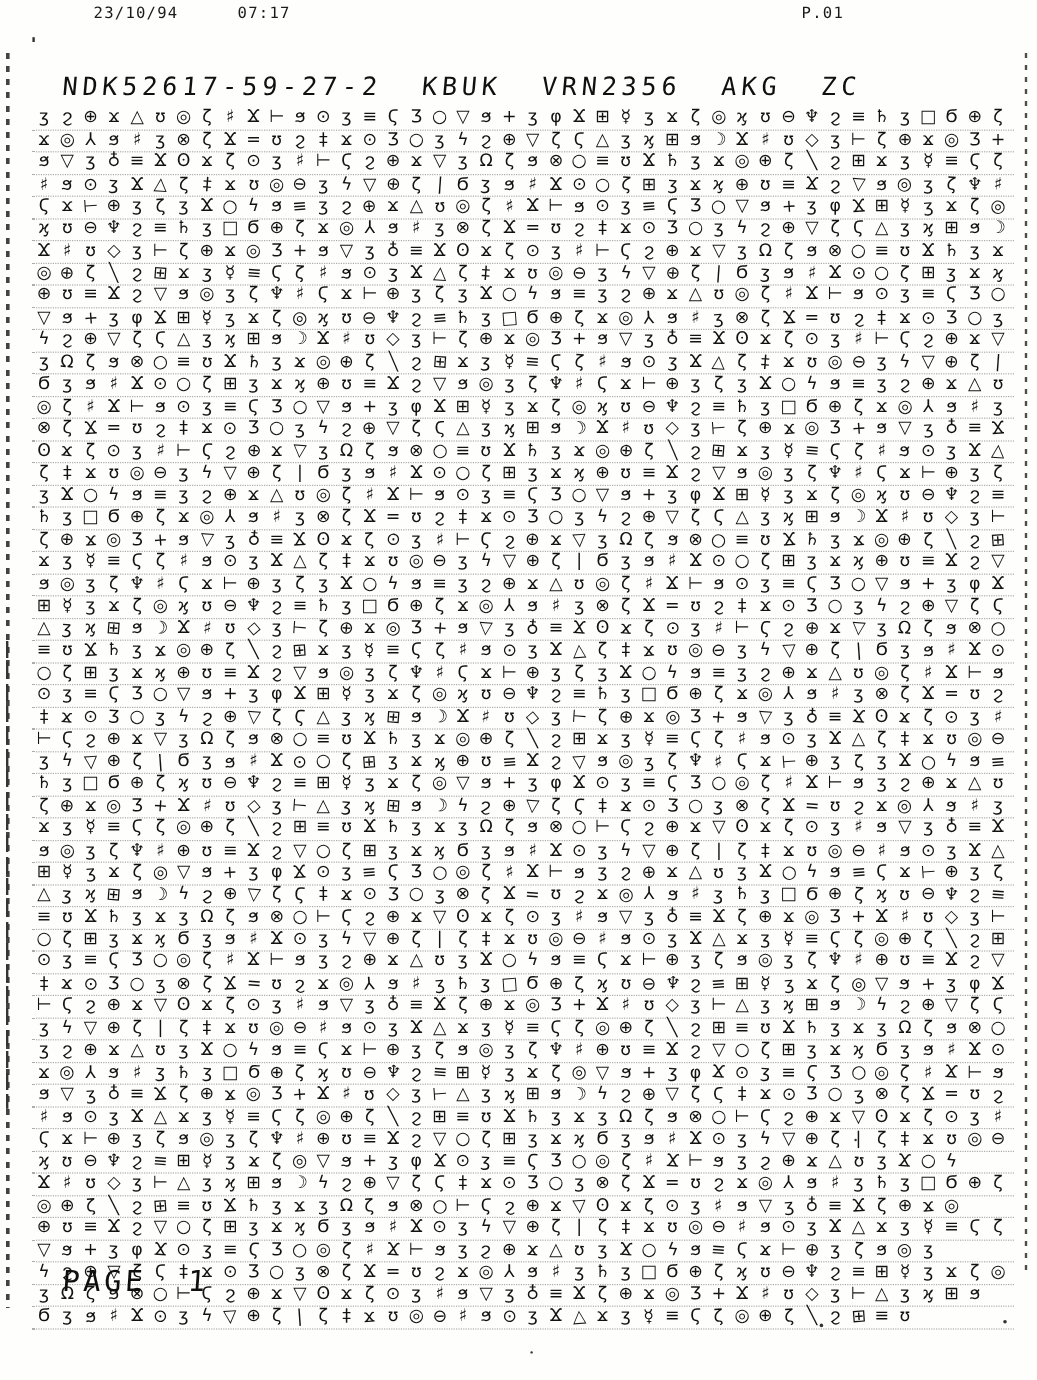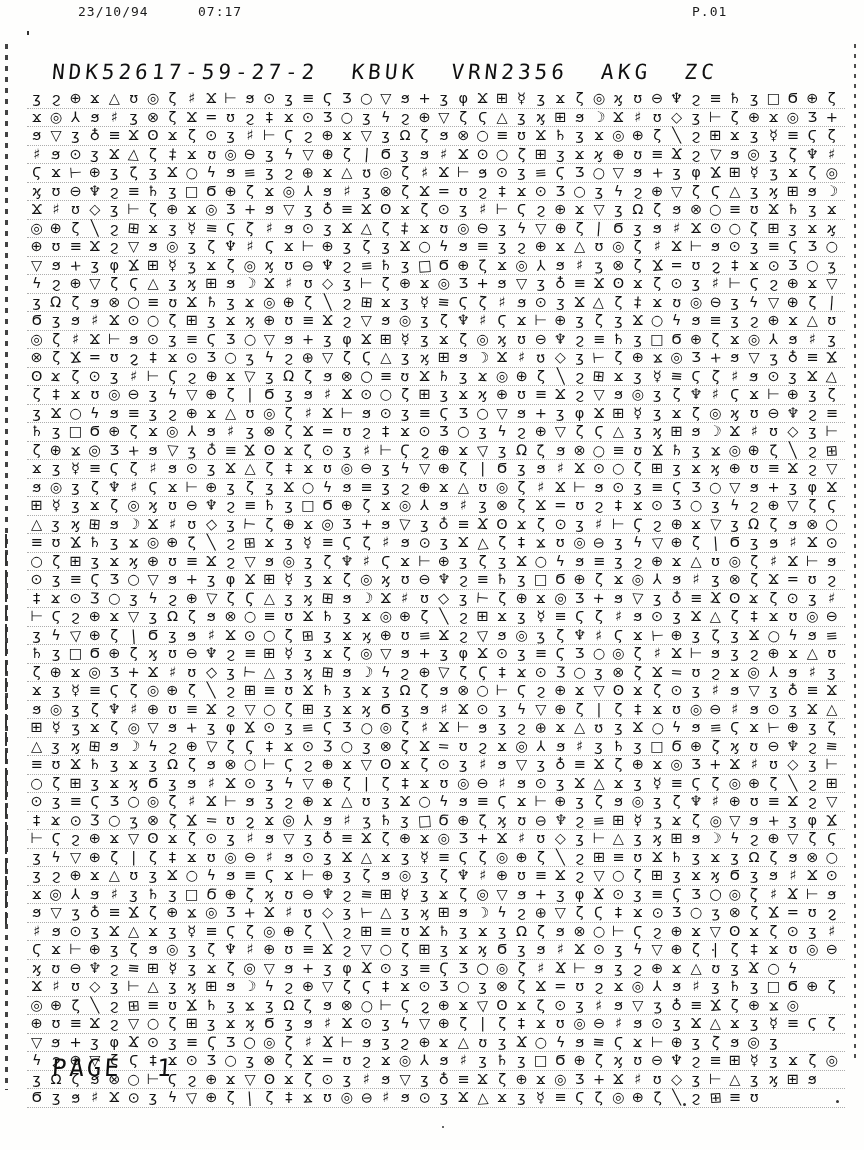--- a/index.html
+++ b/index.html
@@ -12,21 +12,21 @@
     font-family:"DejaVu Sans", sans-serif;
   }
   
   .fax-header span {
     position:absolute; top:4px;
     font-family:"DejaVu Sans Mono", monospace;
     font-size:13px; letter-spacing:1px; color:#1b1b1b;
   }
   .fax-date { left:78px; }
   .fax-time { left:198px; }
-  .fax-page-num { left:692px; }
+  .fax-page-num { left:668px; }
 
   
   .edge { position:absolute; }
   .edge-left {
     left:5px; top:44px; width:3px; height:1046px;
     background:repeating-linear-gradient(180deg, #222 0 5px, transparent 5px 11px);
     opacity:.85;
   }
   .edge-left::after {
     content:""; position:absolute; left:0; top:490px; width:2px; height:390px;

